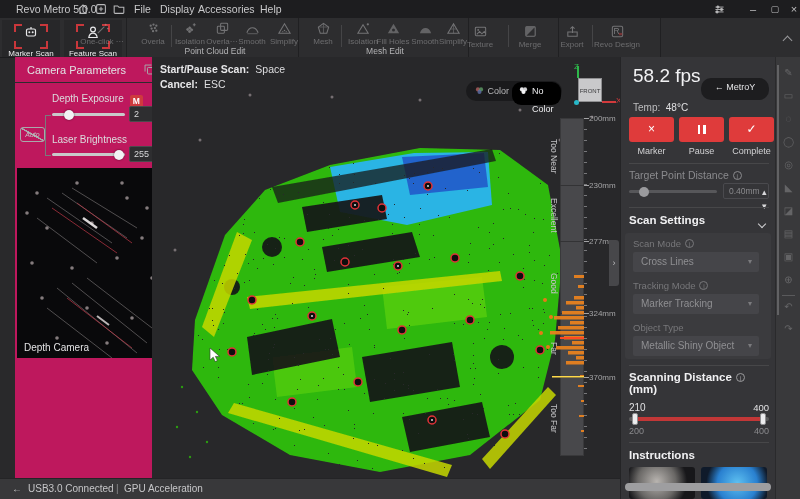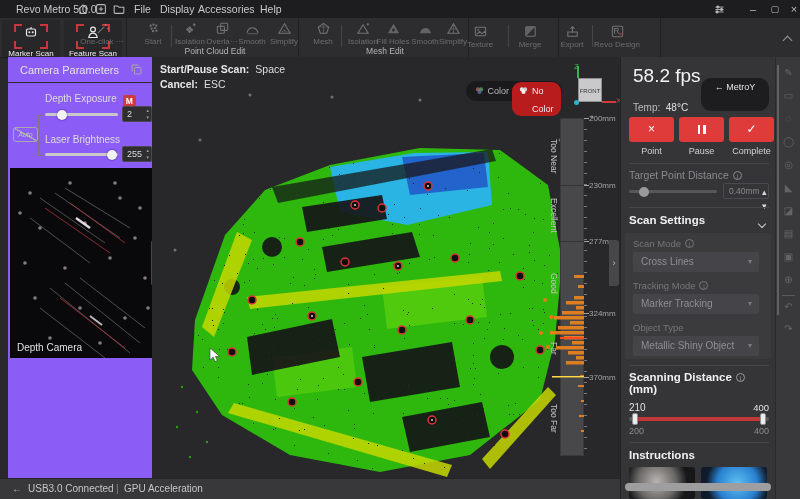--- a/index.html
+++ b/index.html
@@ -24,34 +24,34 @@
 .scanbtn .slabel{font-size:8px;color:#ececee;margin-top:0px;white-space:nowrap}
 .ibox{position:relative;width:34px;height:25px;margin:0 auto}
 .brk{position:absolute;width:8px;height:8px}
 .brk.tl{left:0;top:0;border-left:2px solid #c9373b;border-top:2px solid #c9373b}
 .brk.tr{right:0;top:0;border-right:2px solid #c9373b;border-top:2px solid #c9373b}
 .brk.bl{left:0;bottom:0;border-left:2px solid #c9373b;border-bottom:2px solid #c9373b}
 .brk.br{right:0;bottom:0;border-right:2px solid #c9373b;border-bottom:2px solid #c9373b}
 .chev-up{display:inline-block;width:7px;height:7px;border-right:1.5px solid #9a9a9c;border-bottom:1.5px solid #9a9a9c;transform:rotate(-135deg)}
 .chev-dn{display:inline-block;width:6px;height:6px;border-right:1.5px solid #cfcfd1;border-bottom:1.5px solid #cfcfd1;transform:rotate(45deg)}
 
-#leftpanel{position:absolute;left:8px;top:57px;width:152px;height:421px;background:#8b5cf6;border-right:7px solid #d946ef}
+#leftpanel{position:absolute;left:15px;top:57px;width:152px;height:421px;background:#be185d;border-right:1px solid #d946ef}
 #lp-header{position:absolute;left:0;top:0;width:100%;height:26px;border-bottom:1px solid #2c2c2e;font-size:11px;color:#e2e2e4;line-height:26px;padding-left:12px}
 .slider-track{position:absolute;height:3px;background:#c9c9cb;border-radius:2px}
 .slider-handle{position:absolute;width:10px;height:10px;border-radius:50%;background:#f2f2f4;top:-3.5px;box-shadow:0 0 2px rgba(0,0,0,.6)}
 .spin{position:absolute;width:30px;height:16px;background:#2e2e30;border:1px solid #4a4a4c;border-radius:2px;font-size:9px;color:#d8d8da;line-height:14px;padding-left:4px}
 .spin .arr{position:absolute;right:2px;top:0;font-size:5px;line-height:7px;color:#9a9a9c;text-align:center}
 .badge-m{display:inline-block;width:13px;height:13px;background:#ce3a3e;border-radius:2px;color:#fff;font-size:8.5px;font-weight:bold;text-align:center;line-height:13px;margin-left:6px;vertical-align:-2px}
 
 #viewport{position:absolute;left:152px;top:57px;width:468px;height:421px;background:#28282a;overflow:hidden}
 .hint{font-size:10.5px;color:#e6e6e8;font-weight:bold}
 .hint .key{font-weight:normal;margin-left:6px;color:#dedee0}
 #toggle{position:absolute;left:314px;top:24px;width:96px;height:20px;background:rgba(14,14,16,.55);border-radius:10px}
 #toggle .seg{position:absolute;top:0;height:20px;font-size:9px;color:#b8b8ba;line-height:20px}
-#toggle .selpill{position:absolute;left:46px;top:1px;width:49px;height:34px;background:#b91c1c;border-radius:9px;color:#ececee}
+#toggle .selpill{position:absolute;left:46px;top:1px;width:49px;height:23px;background:#000000;border-radius:9px;color:#ececee}
 .gaugezone{position:absolute;left:394px;width:13px;writing-mode:vertical-rl;font-size:8.5px;color:#c2c2c4;text-align:center}
 .gtick{position:absolute;left:437px;font-size:8px;color:#a3a3a5;white-space:nowrap}
 .gdash{position:absolute;left:432px;width:5px;height:1px;background:#a3a3a5}
 
 #rightpanel{position:absolute;left:620px;top:57px;width:155px;height:442px;background:#353538;border-left:1px solid #242426}
 .rp-div{position:absolute;left:8px;width:140px;height:1px;background:#474749}
 .redbtn{position:absolute;top:60px;width:45px;height:25px;background:#df3b3b;border-radius:3px;color:#fff;text-align:center;line-height:25px;font-size:12px}
 .redbtn-label{position:absolute;top:89px;width:45px;text-align:center;font-size:9px;color:#d2d2d4}
 .pausebars i{display:inline-block;width:2.5px;height:9px;background:#fff;margin:0 1.5px;vertical-align:middle}
 .dd{position:absolute;left:8px;width:126px;height:20px;background:#454549;border-radius:2px;font-size:10px;color:#8f8f92;line-height:20px;padding-left:8px}
@@ -146,21 +146,21 @@
   <div class="titem dim" style="left:133px">
     <svg width="15" height="15" viewBox="0 0 16 16" fill="#b9b9bb">
         <circle cx="5" cy="5" r="1.2"></circle>
         <circle cx="8" cy="3.8" r="1.2"></circle>
         <circle cx="11" cy="5" r="1.2"></circle>
         <circle cx="6" cy="8" r="1.2"></circle>
         <circle cx="9.5" cy="7.5" r="1.2"></circle>
         <circle cx="7.5" cy="10.8" r="1.2"></circle>
         <circle cx="11" cy="10.3" r="1.2"></circle>
       </svg>
-    <div class="tlabel">Start</div>
+    <div class="tlabel">Overla</div>
   </div>
   <span class="tsep" style="left:171px"></span>
   <div class="titem dim" style="left:170px">
     <svg width="15" height="15" viewBox="0 0 16 16" fill="#b9b9bb" stroke="#b9b9bb">
         <circle cx="5" cy="9" r="1.1"></circle>
         <circle cx="7.2" cy="7.4" r="1.1"></circle>
         <circle cx="9.2" cy="9.4" r="1.1"></circle>
         <circle cx="7" cy="11.2" r="1.1"></circle>
         <path d="M12 2.5v3M10.5 4h3" fill="none" stroke-width="1.1"></path>
       </svg>
@@ -521,31 +521,31 @@
     <rect x="12" y="82" width="24" height="2" fill="#ff4a22"></rect>
     <rect x="4" y="121" width="32" height="1.5" fill="#ffd94a"></rect>
   </svg>
 
 
   <div class="abs" style="left:457px;top:183px;width:10px;height:46px;background:#47474a;border-radius:0 3px 3px 0;text-align:center;line-height:46px;color:#bdbdbf;font-size:9px">›</div>
 </div>
 
 <div id="rightpanel">
   <div class="abs" style="left:12px;top:8px;font-size:19px;color:#f2f2f4">58.2 fps</div>
-  <div class="abs" style="left:80px;top:21px;width:68px;height:33px;background:#1d1d1f;border-radius:10px;text-align:center;line-height:19px;font-size:9px;color:#e2e2e4">
+  <div class="abs" style="left:80px;top:21px;width:68px;height:22px;background:#1d1d1f;border-radius:10px;text-align:center;line-height:19px;font-size:9px;color:#e2e2e4">
     <span>←</span> <span>MetroY</span>
   </div>
   <div class="abs" style="left:12px;top:45px;font-size:10px;color:#bcbcbe">
     <span>Temp:</span>&nbsp;&nbsp;<span style="color:#e0e0e2">48°C</span>
   </div>
 
   <div class="redbtn" style="left:8px"><span>×</span></div>
   <div class="redbtn pausebars" style="left:58px"><i></i><i></i></div>
   <div class="redbtn" style="left:108px"><span>✓</span></div>
-  <div class="redbtn-label" style="left:8px">Point</div>
+  <div class="redbtn-label" style="left:8px">Marker</div>
   <div class="redbtn-label" style="left:58px">Pause</div>
   <div class="redbtn-label" style="left:108px">Complete</div>
 
   <div class="rp-div" style="top:106px"></div>
 
   <div class="abs" style="left:8px;top:112px;font-size:10.5px;color:#8a8a8d">
     <span>Target Point Distance</span><span class="info">i</span>
   </div>
   <div class="abs" style="left:8px;top:133px;width:88px;height:3px;background:#57575a;border-radius:2px">
     <span class="slider-handle" style="left:10px;background:#9a9a9d;box-shadow:none"></span>

